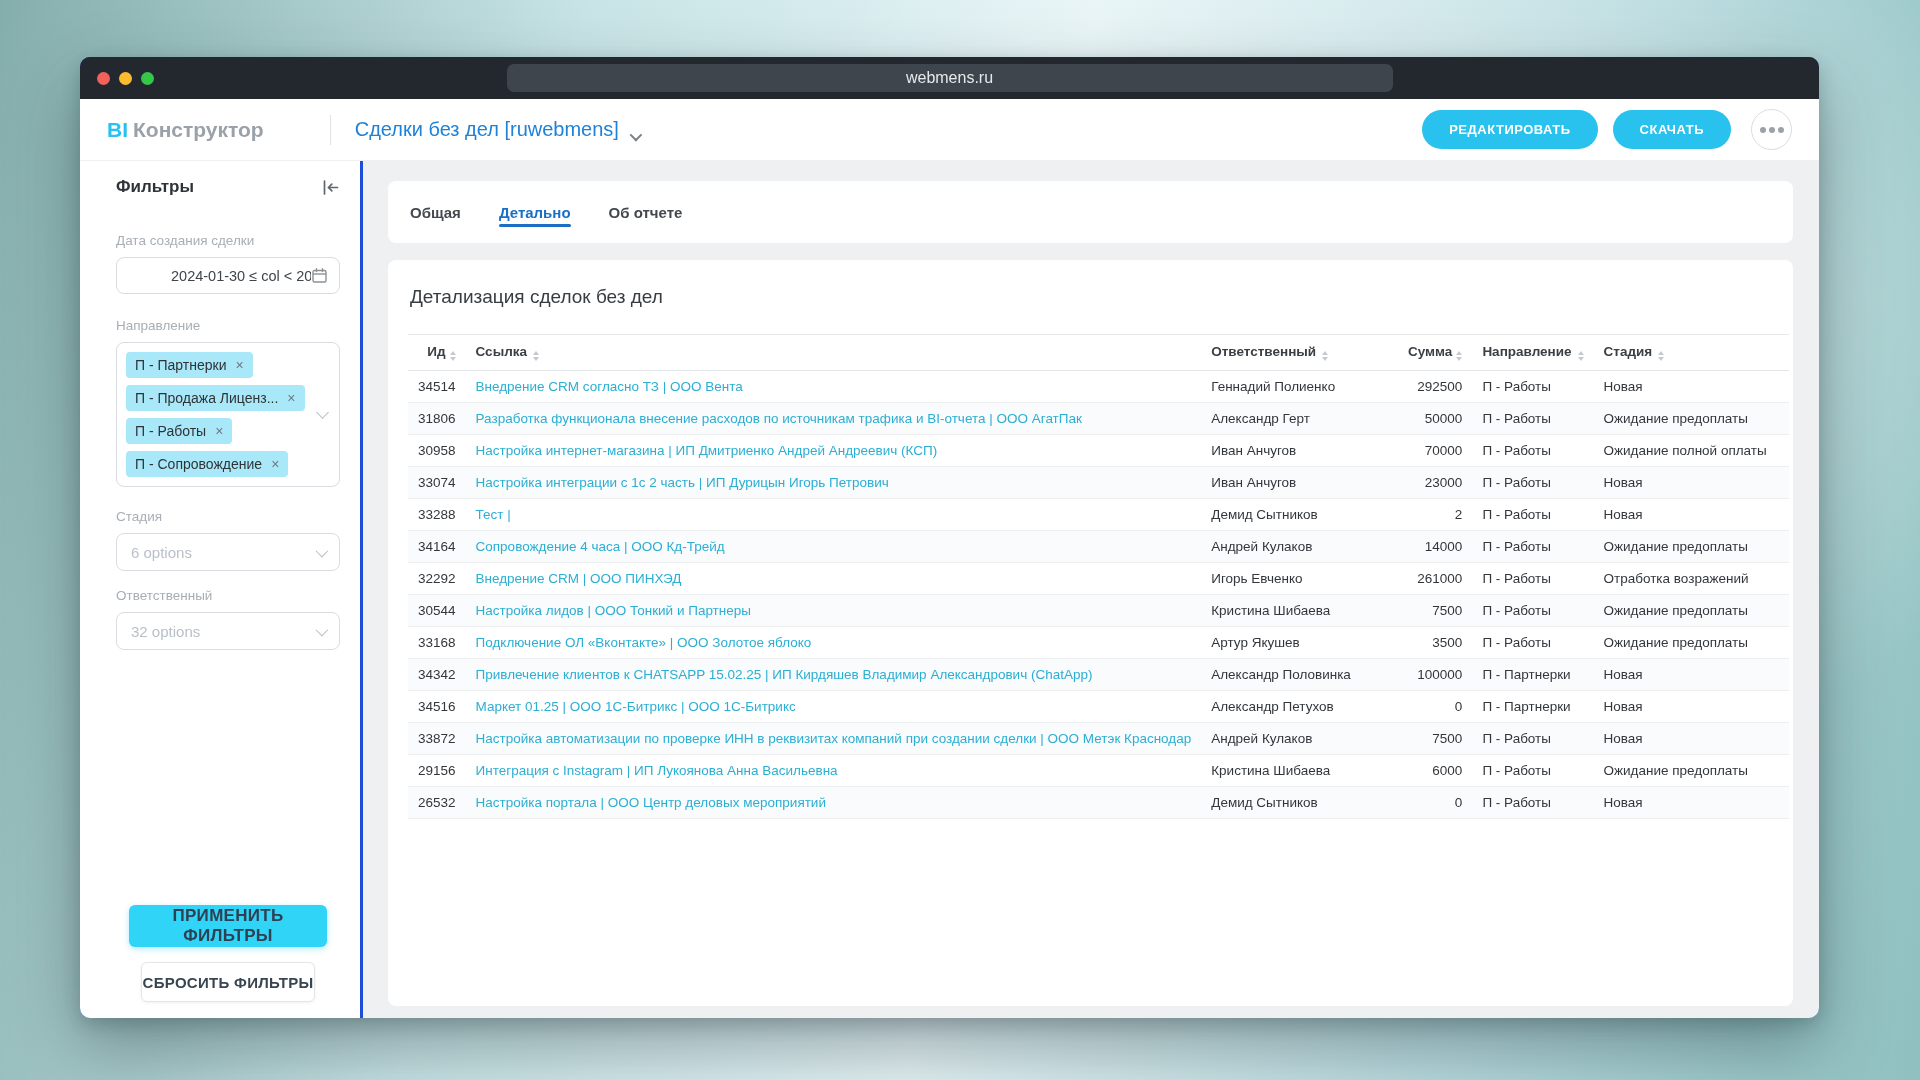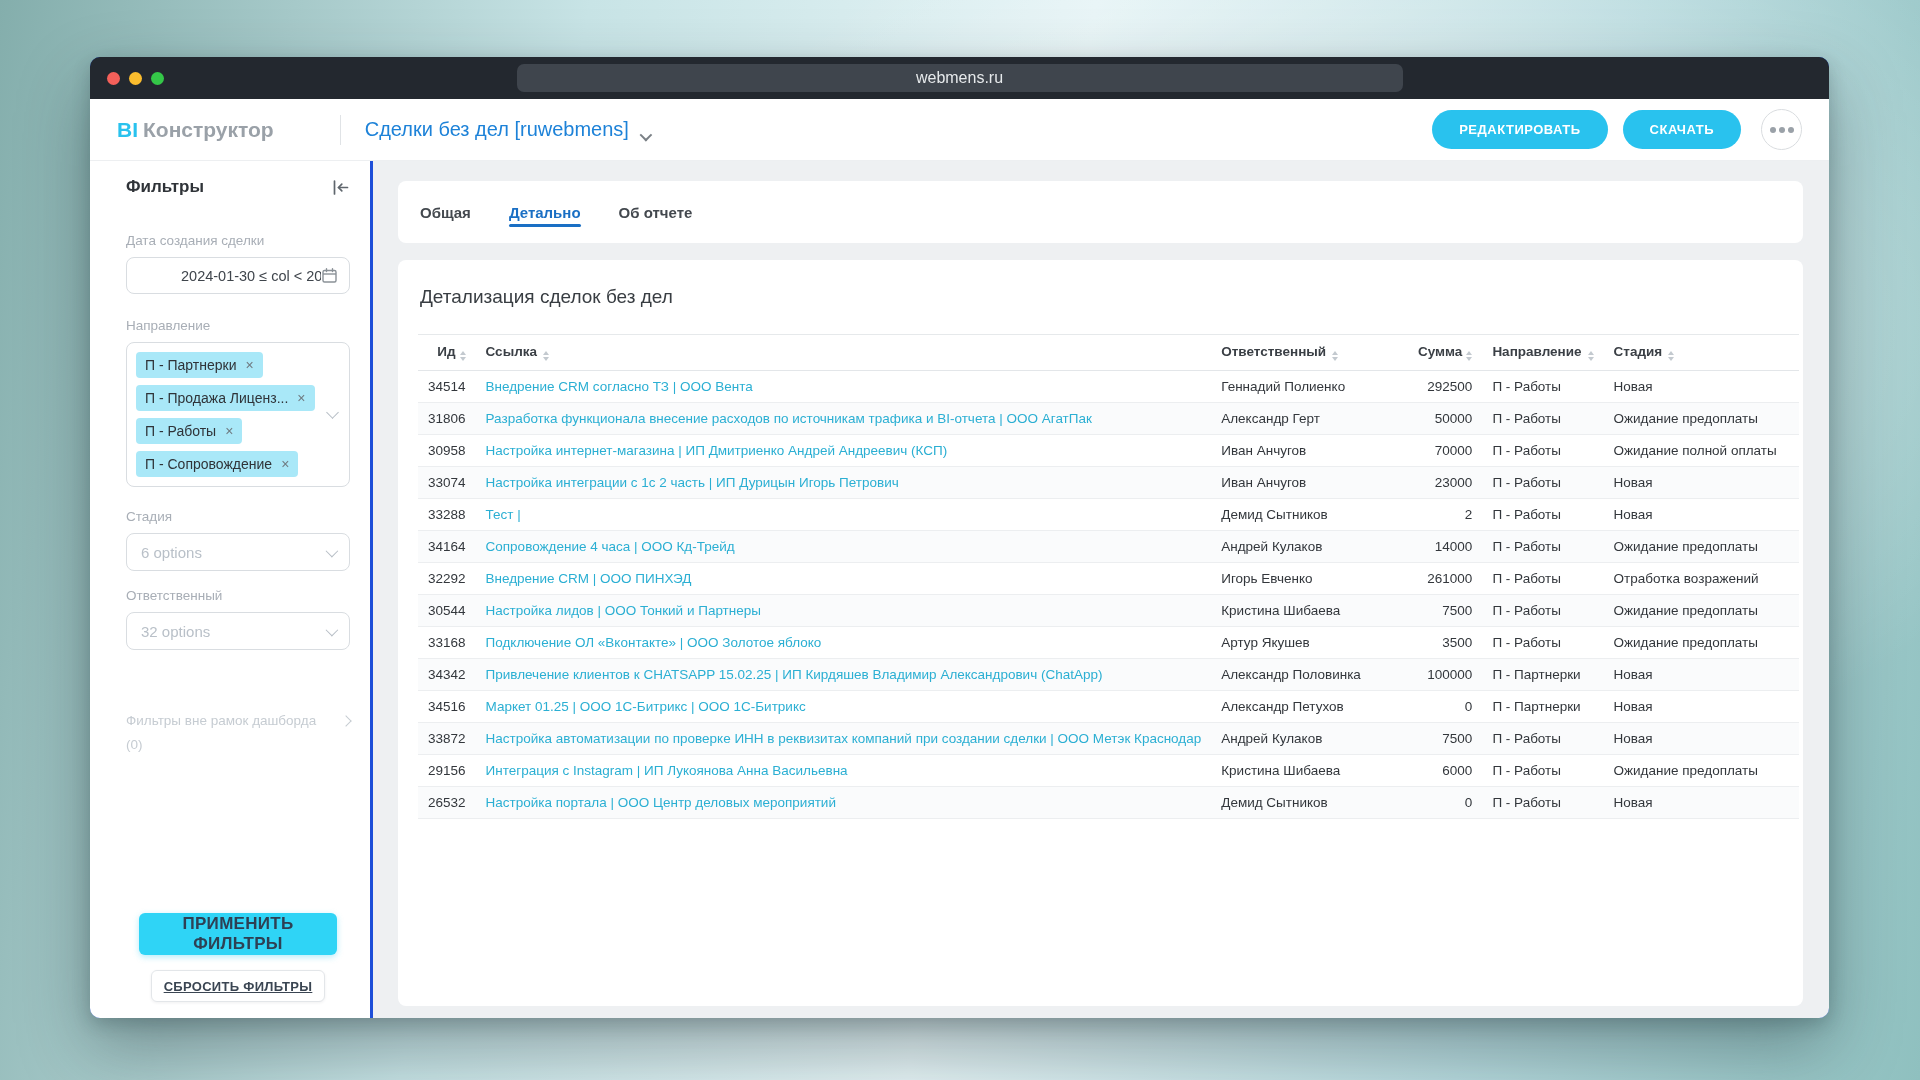--- a/index.html
+++ b/index.html
@@ -4,21 +4,21 @@
 <style>
   * { margin:0; padding:0; box-sizing:border-box; }
   html,body { width:1920px; height:1080px; overflow:hidden; }
   body {
     font-family:"Liberation Sans","DejaVu Sans",sans-serif;
     background:
       radial-gradient(1200px 800px at 72% 30%, rgba(255,255,255,.55), rgba(255,255,255,0) 60%),
       linear-gradient(100deg,#84aeac 0%,#c8e4e6 28%,#e6f4f6 52%,#b7dade 78%,#8fc0bf 100%);
   }
   .window{
-    position:absolute; left:90px; top:57px; width:1739px; height:961px;
+    position:absolute; left:80px; top:57px; width:1739px; height:961px;
     border-radius:10px; overflow:hidden; background:#1d4ed8;
     box-shadow:0 30px 70px rgba(20,40,45,.38), 0 6px 18px rgba(20,40,45,.22);
     display:flex; flex-direction:column;
   }
   
   .titlebar{ height:42px; background:var(--titlebar-dark,#23282f); position:relative; flex:none; display:flex; align-items:center; }
   .lights{ display:flex; gap:9px; margin-left:17px; }
   .light{ width:13px; height:13px; border-radius:50%; display:block; }
   .light.red{ background:#f4605a; } .light.yellow{ background:#fbbd2e; } .light.green{ background:#34c748; }
   .urlbar{
@@ -76,23 +76,23 @@
   .chev-gray{ width:9px; height:9px; border-right:1.5px solid #b6bdc5; border-bottom:1.5px solid #b6bdc5; transform:rotate(45deg) translateY(-2px); }
   .outer-filters{ margin-top:42px; color:#c6ccd2; font-size:13.5px; line-height:1.8; cursor:pointer; }
   .outer-filters .row1{ display:flex; align-items:center; justify-content:space-between; }
   .chev-right{ width:8px; height:8px; border-right:1.5px solid #c6ccd2; border-bottom:1.5px solid #c6ccd2; transform:rotate(-45deg); }
   .btn-apply{
     margin-top:auto; align-self:center; width:198px; height:42px; border:none; border-radius:6px;
     background:var(--apply-cyan,#2fd4f6); color:#2e4054; font-weight:700; font-size:17px; letter-spacing:.3px;
     font-family:inherit; cursor:pointer; box-shadow:0 2px 6px rgba(40,200,240,.35);
   }
   .btn-reset{
-    margin-top:15px; align-self:center; width:174px; height:32px; border:1px solid #e3e6e9; border-radius:6px;
-    background:#fff; color:#3a4552; font-weight:700; font-size:13px; letter-spacing:.3px;
-    font-family:inherit; cursor:pointer; box-shadow:0 1px 3px rgba(60,70,80,.08);text-decoration:underline;
+    margin-top:15px; align-self:center; width:174px; height:40px; border:1px solid #e3e6e9; border-radius:6px;
+    background:#fff; color:#3a4552; font-weight:700; font-size:15px; letter-spacing:.3px;
+    font-family:inherit; cursor:pointer; box-shadow:0 1px 3px rgba(60,70,80,.08);
   }
   
   .main{ flex:1; background:#eef0f2; padding:20px 26px 12px 25px; display:flex; flex-direction:column; min-width:0; }
   .card{ background:#fff; border-radius:8px; }
   .tabs-card{ height:62px; flex:none; margin-bottom:17px; display:flex; align-items:stretch; padding:16px 22px; }
   .tab{ display:flex; align-items:center; margin-right:38px; font-size:15px; font-weight:700; color:#43484e; position:relative; cursor:pointer; }
   .tab.active{ color:var(--active-tab-blue,#1a6fc4); }
   .tab.active::after{ content:""; position:absolute; left:0; right:0; bottom:0; height:3px; border-radius:2px; background:var(--active-tab-blue,#1a6fc4); }
   .table-card{ flex:1; padding:20px 4px 16px 20px; overflow:hidden; }
   .table-title{ font-size:19px; color:#383d42; margin:6px 0 26px 2px; }
@@ -197,27 +197,20 @@
         <span class="ph">6 options</span>
         <span class="chev-gray"></span>
       </div>
 
       <div class="sb-label">Ответственный</div>
       <div class="sb-select">
         <span class="ph">32 options</span>
         <span class="chev-gray"></span>
       </div>
 
-      <div class="outer-filters">
-        <div class="row1">
-          <span>Фильтры вне рамок дашборда</span>
-          <span class="chev-right"></span>
-        </div>
-        <div>(0)</div>
-      </div>
 
       <button class="btn-apply">ПРИМЕНИТЬ ФИЛЬТРЫ</button>
       <button class="btn-reset">СБРОСИТЬ ФИЛЬТРЫ</button>
     </aside>
 
     <div class="main">
       <div class="card tabs-card" id="tabs-bar">
           <div class="tab">Общая</div>
           <div class="tab active">Детально</div>
           <div class="tab">Об отчете</div>

